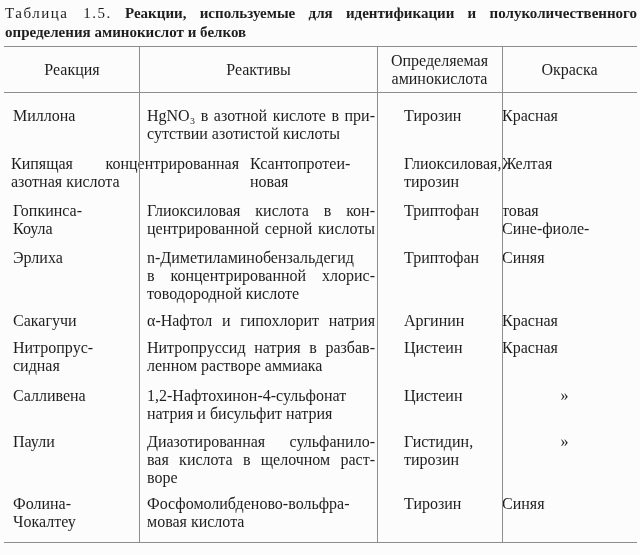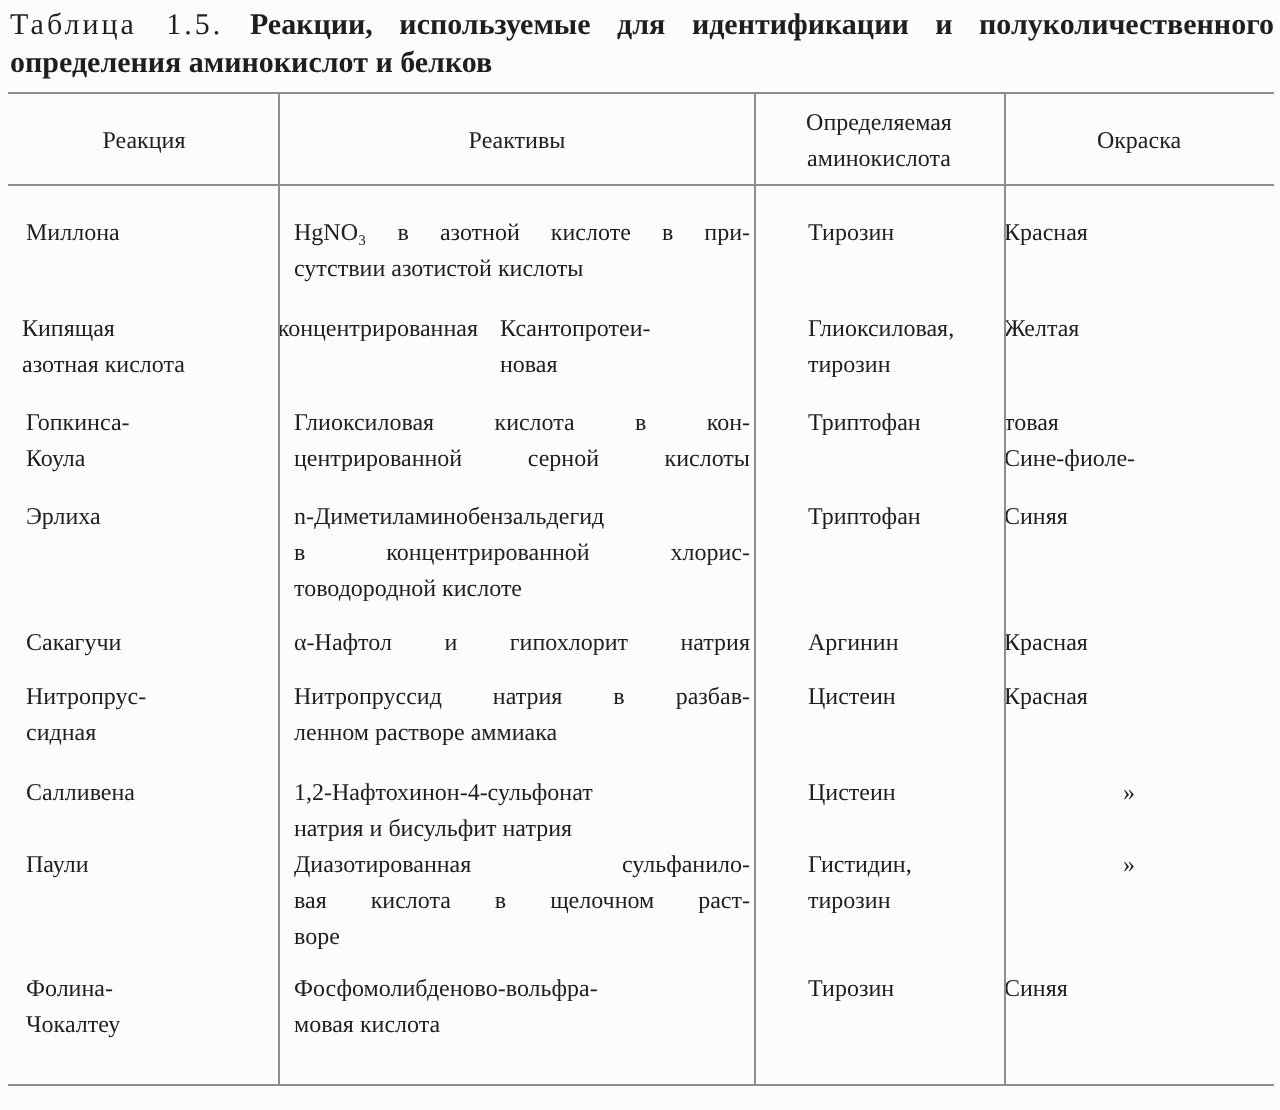--- a/index.html
+++ b/index.html
@@ -17,21 +17,21 @@
     font-size:15px;line-height:19px;font-weight:bold;
   }
   .title .t-line{display:block;}
   .t-label{font-weight:normal;letter-spacing:1.5px;}
   
   .tbl{
     position:absolute;left:4px;top:46px;width:633px;height:497px;
     box-sizing:border-box;
     border-top:1px solid #8d8d8d;
     border-bottom:1px solid #8d8d8d;
-    font-size:12px;line-height:18px;
+    font-size:16px;line-height:18px;
   }
   .vline{
     position:absolute;top:0;bottom:0;width:1px;
     background:#8d8d8d;
   }
   .vline.v1{left:135px;}
   .vline.v2{left:373px;}
   .vline.v3{left:498px;}
   
   .hdr{
@@ -52,21 +52,21 @@
   .c4{width:135px;padding-right:4px;}
   .hc1{width:136px;}
   .hc2{width:237px;}
   .hc3{width:125px;}
   .hc4{width:135px;}
   .ctr{text-align:center;padding-left:0;padding-right:10px;}
   .ln{display:block;}
   .jst{text-align:justify;text-align-last:justify;}
   .mb12{margin-bottom:12px;}
   .mb11{margin-bottom:11px;}
-  .mb10{}
+  .mb10{margin-bottom:10px;}
   .mb9{margin-bottom:9px;}
   .mb8{margin-bottom:8px;}
 </style>
 </head>
 <body>
 
 <div class="page">
 
   <div class="title">
     <div class="t-line jst"><span class="t-label">Таблица 1.5.</span> <span>Реакции, используемые для идентификации и полуколичественного</span></div>

